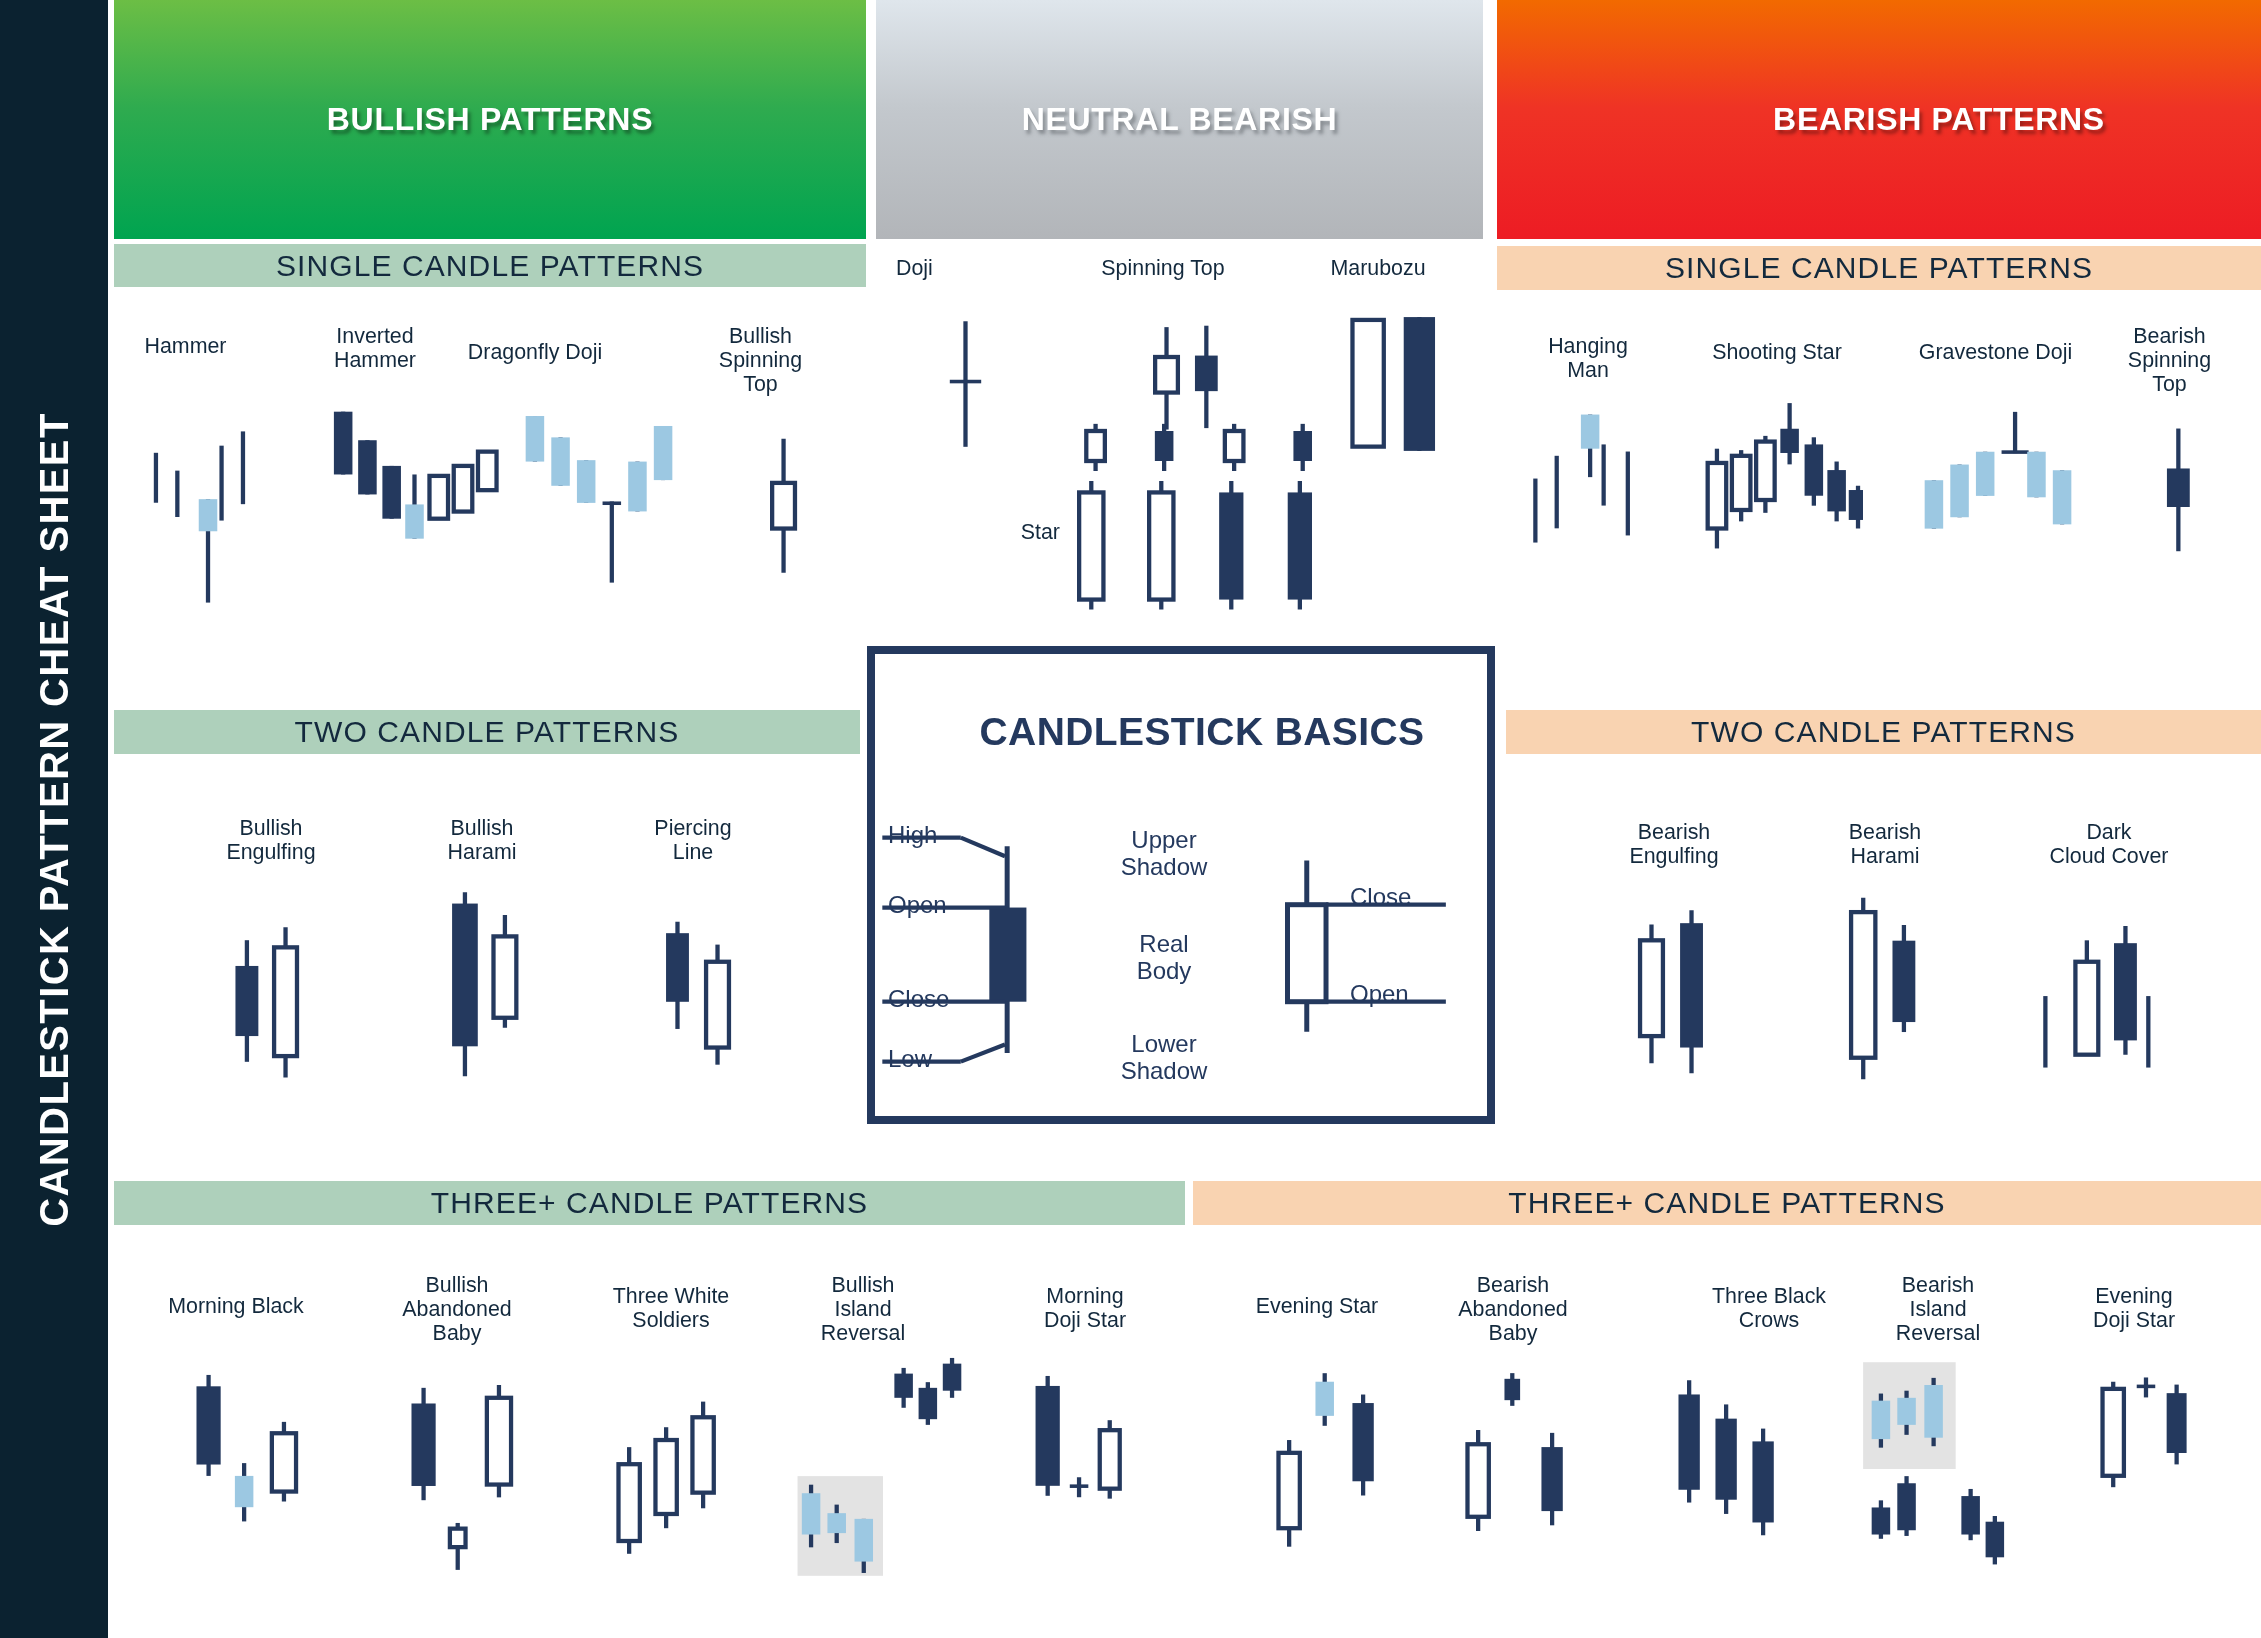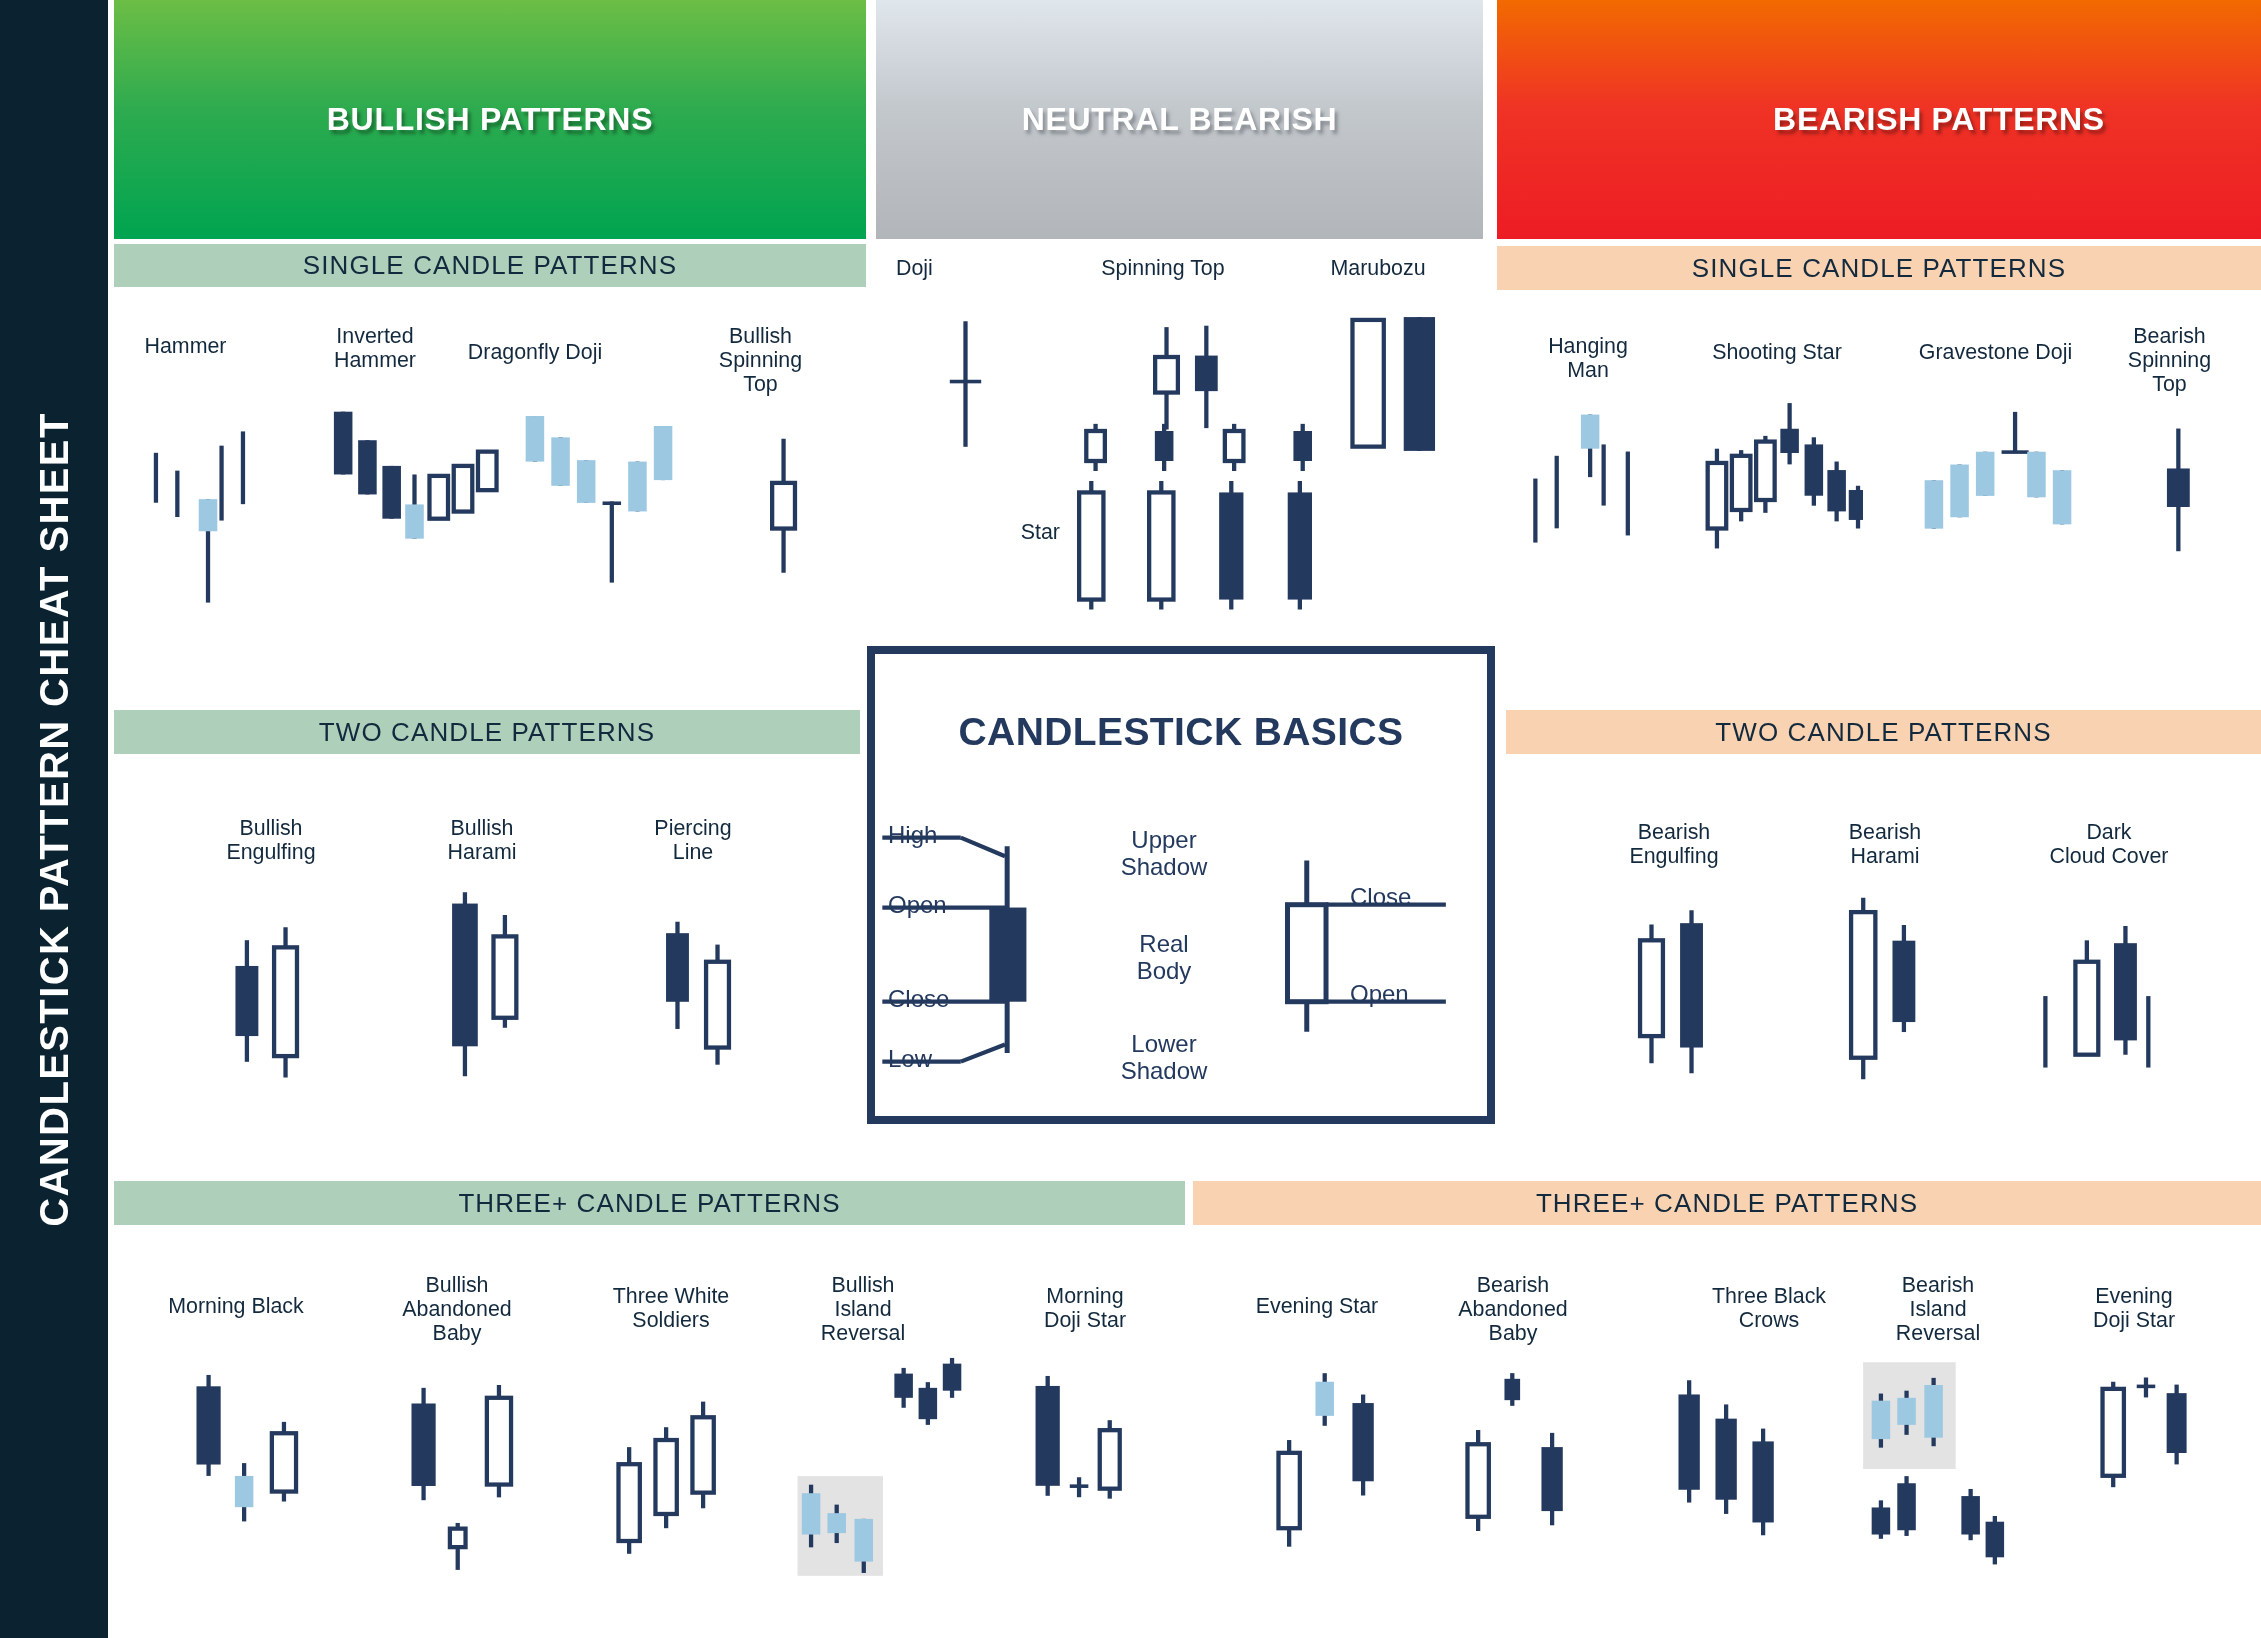--- a/index.html
+++ b/index.html
@@ -20,36 +20,36 @@
   #head-bull{left:114px;top:0;width:752px;height:239px;
      background:linear-gradient(180deg,#6cbe45 0%,#2fab4f 45%,#00a450 100%);}
   #head-neutral{left:876px;top:0;width:607px;height:239px;
      background:linear-gradient(180deg,#dfe6ec 0%,#c3c8cd 45%,#b2b5b9 100%);}
   #head-neutral span{color:#fff;text-shadow:2.9px 3.6px 3.6px rgba(90,95,100,.55);}
   #head-bear{left:1497px;top:0;width:884px;height:239px;
      background:linear-gradient(180deg,#f26a00 0%,#ef3325 45%,#ed1c24 100%);}
 
   
   .secbar{position:absolute;display:flex;align-items:center;justify-content:center;}
-  .secbar span{font-size:26px;color:#13293d;letter-spacing:1.1px;font-weight:400;}
+  .secbar span{font-size:30px;color:#13293d;letter-spacing:1.1px;font-weight:400;}
   .bar-green{background:#aed0bb;}
   .bar-peach{background:#f9d3b1;}
 
   
   .plabel{position:absolute;text-align:center;color:#13293d;font-size:21.4px;line-height:1.12;
     font-family:"Liberation Sans",sans-serif;}
 
   
   .chart{position:absolute;}
 
   
   #basics{position:absolute;left:867px;top:646px;width:628px;height:478px;
      background:#fff;border:8.6px solid #24395e;box-sizing:border-box;}
   #basics-title{position:absolute;left:0;top:56px;width:100%;text-align:center;
-     font-size:39px;font-weight:700;color:#24395e;letter-spacing:0.4px;}
+     font-size:39px;font-weight:700;color:#24395e;letter-spacing:0.4px;padding-left:21px;}
   .blabel{position:absolute;color:#24395e;font-size:24px;line-height:1.12;font-family:"Liberation Sans",sans-serif;}
   .blabel.c{text-align:center;}
 </style>
 </head>
 <body>
 
 <div id="rail">
   <div id="rail-title">CANDLESTICK PATTERN CHEAT SHEET</div>
 </div>
 

